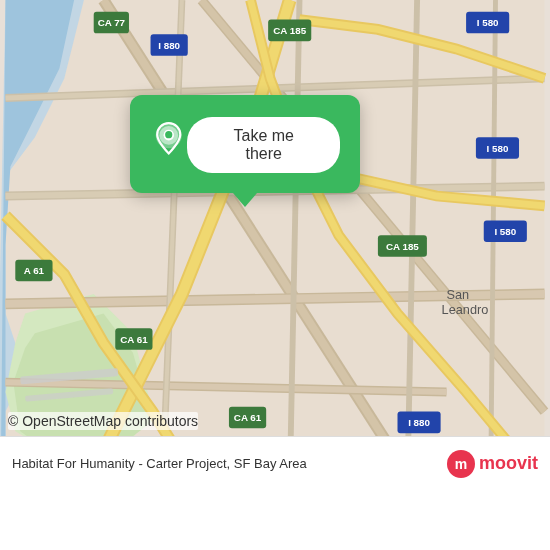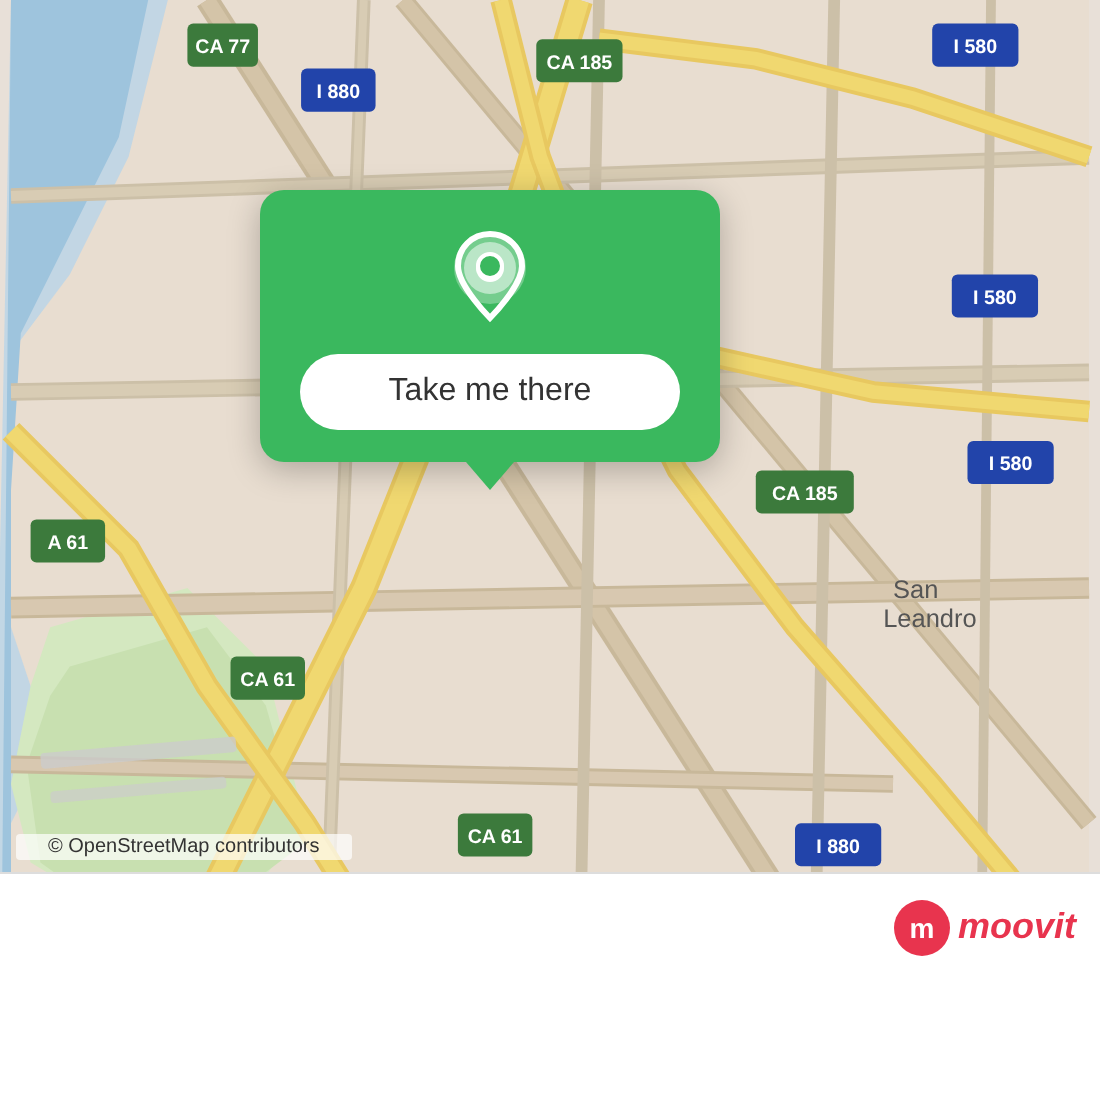--- a/index.html
+++ b/index.html
@@ -60,53 +60,52 @@
       justify-content: center;
       color: white;
       font-size: 14px;
       font-weight: bold;
     }
 
     .moovit-text {
       font-size: 18px;
       font-weight: 700;
       color: #e8344e;
-      font-style: italic;
     }
 
     .bottom-title {
       font-size: 13px;
       color: #333;
       font-weight: 500;
       flex: 1;
     }
 
     
     .osm-attribution {
       position: absolute;
       bottom: 60px;
       left: 8px;
-      font-size: 10px;
+      font-size: 14px;
       color: #333;
       background: rgba(255,255,255,0.7);
-      padding: 1px 16px;
+      padding: 1px 0;
       border-radius: 2px;
       z-index: 5;
     }
 
     
     .popup-card {
       position: absolute;
       top: 95px;
       left: 130px;
       width: 230px;
       background: #3ab85e;
       border-radius: 12px;
       display: flex;
-      flex-direction: column;
+      flex-direction: row;
       align-items: center;
       padding: 18px 20px 16px;
       z-index: 20;
       box-shadow: 0 4px 16px rgba(0,0,0,0.25);
     }
 
     .popup-pin-icon {
       width: 52px;
       height: 52px;
       margin-bottom: 12px;
@@ -247,18 +246,19 @@
     </svg>
 
     <button class="popup-button">Take me there</button>
   </div>
 
   <div class="osm-attribution">
     <span>© OpenStreetMap contributors</span>
   </div>
 
   <div class="bottom-bar">
+    <span class="bottom-title">Habitat For Humanity - Carter Project, SF Bay Area</span>
     <div class="bottom-bar-logo">
       <div class="moovit-icon">m</div>
       <span class="moovit-text">moovit</span>
     </div>
   </div>
 </div>
 
 </body></html>

